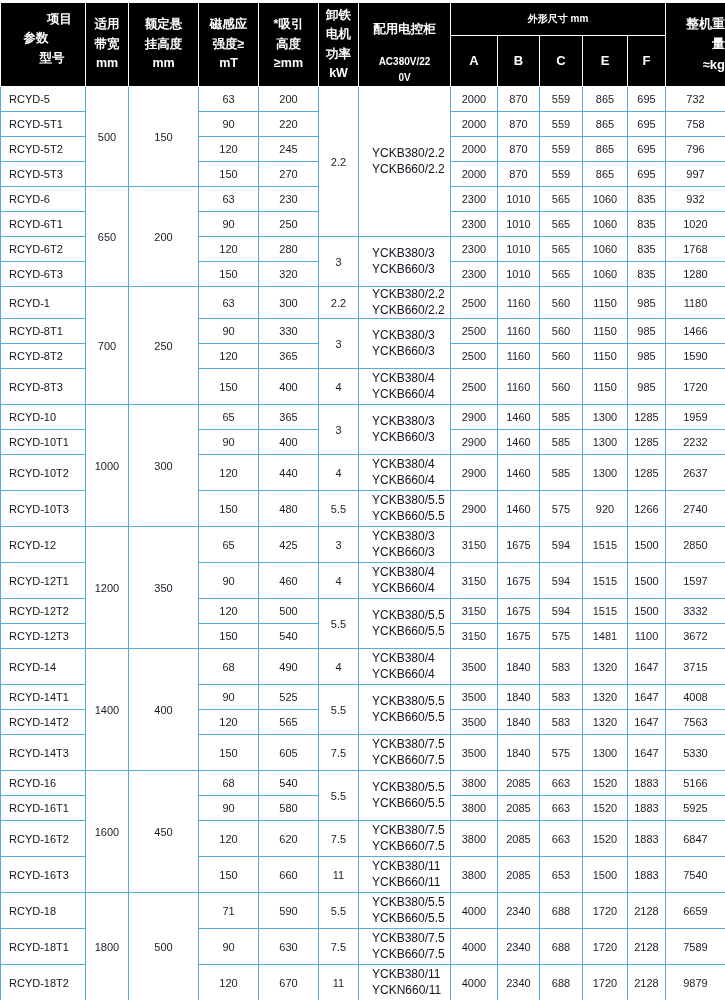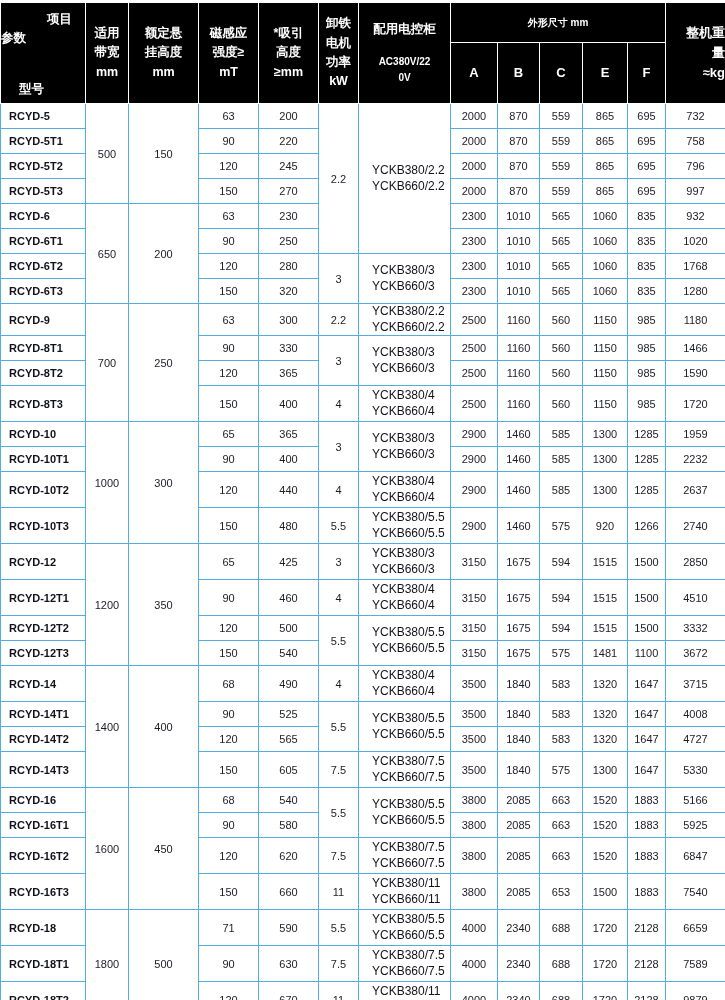--- a/index.html
+++ b/index.html
@@ -27,22 +27,22 @@
     font-size: 12.5px;
     line-height: 1.55;
     vertical-align: middle;
     text-align: center;
     padding: 0;
   }
   tr.h1 { height: 33px; }
   tr.h2 { height: 51px; }
   th.corner { text-align: left; vertical-align: top; padding: 7px 0 4px 0; }
   th.corner .c1 { text-align: right; padding-right: 13px; }
-  th.corner .c2 { padding-right: 14px; }
-  th.corner .c3 { text-align: left; padding-left: 18px; margin-top: 31px; }
+  th.corner .c2 { text-align: center; padding-right: 14px; }
+  th.corner .c3 { text-align: center; padding-left: 18px; }
   th.cab {
     vertical-align: top;
   }
   th.cab .cab-title { padding-top: 17px; }
   th.cab .cab-volt { padding-top: 15px; font-size: 10px; }
   th.dims-title { font-size: 10px; }
   th.dim-col { font-size: 13px; }
   th.weight-h { font-size: 13px; text-align: right; }
   
   tbody td {
@@ -50,21 +50,21 @@
     background: #ffffff;
     font-size: 11px;
     color: #1c1c28;
     text-align: center;
     vertical-align: middle;
     padding: 0;
   }
   tbody td.model {
     text-align: left;
     padding-left: 8px;
-    font-weight: bold;
+    font-weight: normal;
     font-size: 11px;
     color: #12121e;
   }
   tbody td.cabinet {
     text-align: left;
     padding-left: 13px;
     font-size: 12px;
     line-height: 1.3;
     color: #12121e;
   }
@@ -249,21 +249,21 @@
           <td>150</td>
           <td>320</td>
           <td>2300</td>
           <td>1010</td>
           <td>565</td>
           <td>1060</td>
           <td>835</td>
           <td>1280</td>
         </tr>
         <tr class="normal">
-          <td class="model">RCYD-9</td>
+          <td class="model">RCYD-1</td>
           <td rowspan="4">700</td>
           <td rowspan="4">250</td>
           <td>63</td>
           <td>300</td>
           <td>2.2</td>
           <td class="cabinet">
             <div>YCKB380/2.2</div>
             <div>YCKB660/2.2</div>
           </td>
           <td>2500</td>
@@ -402,21 +402,21 @@
           <td>4</td>
           <td class="cabinet">
             <div>YCKB380/4</div>
             <div>YCKB660/4</div>
           </td>
           <td>3150</td>
           <td>1675</td>
           <td>594</td>
           <td>1515</td>
           <td>1500</td>
-          <td>4510</td>
+          <td>1597</td>
         </tr>
         <tr class="normal">
           <td class="model">RCYD-12T2</td>
           <td>120</td>
           <td>500</td>
           <td rowspan="2">5.5</td>
           <td class="cabinet" rowspan="2">
             <div>YCKB380/5.5</div>
             <div>YCKB660/5.5</div>
           </td>
@@ -474,21 +474,21 @@
         </tr>
         <tr class="normal">
           <td class="model">RCYD-14T2</td>
           <td>120</td>
           <td>565</td>
           <td>3500</td>
           <td>1840</td>
           <td>583</td>
           <td>1320</td>
           <td>1647</td>
-          <td>4727</td>
+          <td>7563</td>
         </tr>
         <tr class="tall">
           <td class="model">RCYD-14T3</td>
           <td>150</td>
           <td>605</td>
           <td>7.5</td>
           <td class="cabinet">
             <div>YCKB380/7.5</div>
             <div>YCKB660/7.5</div>
           </td>

